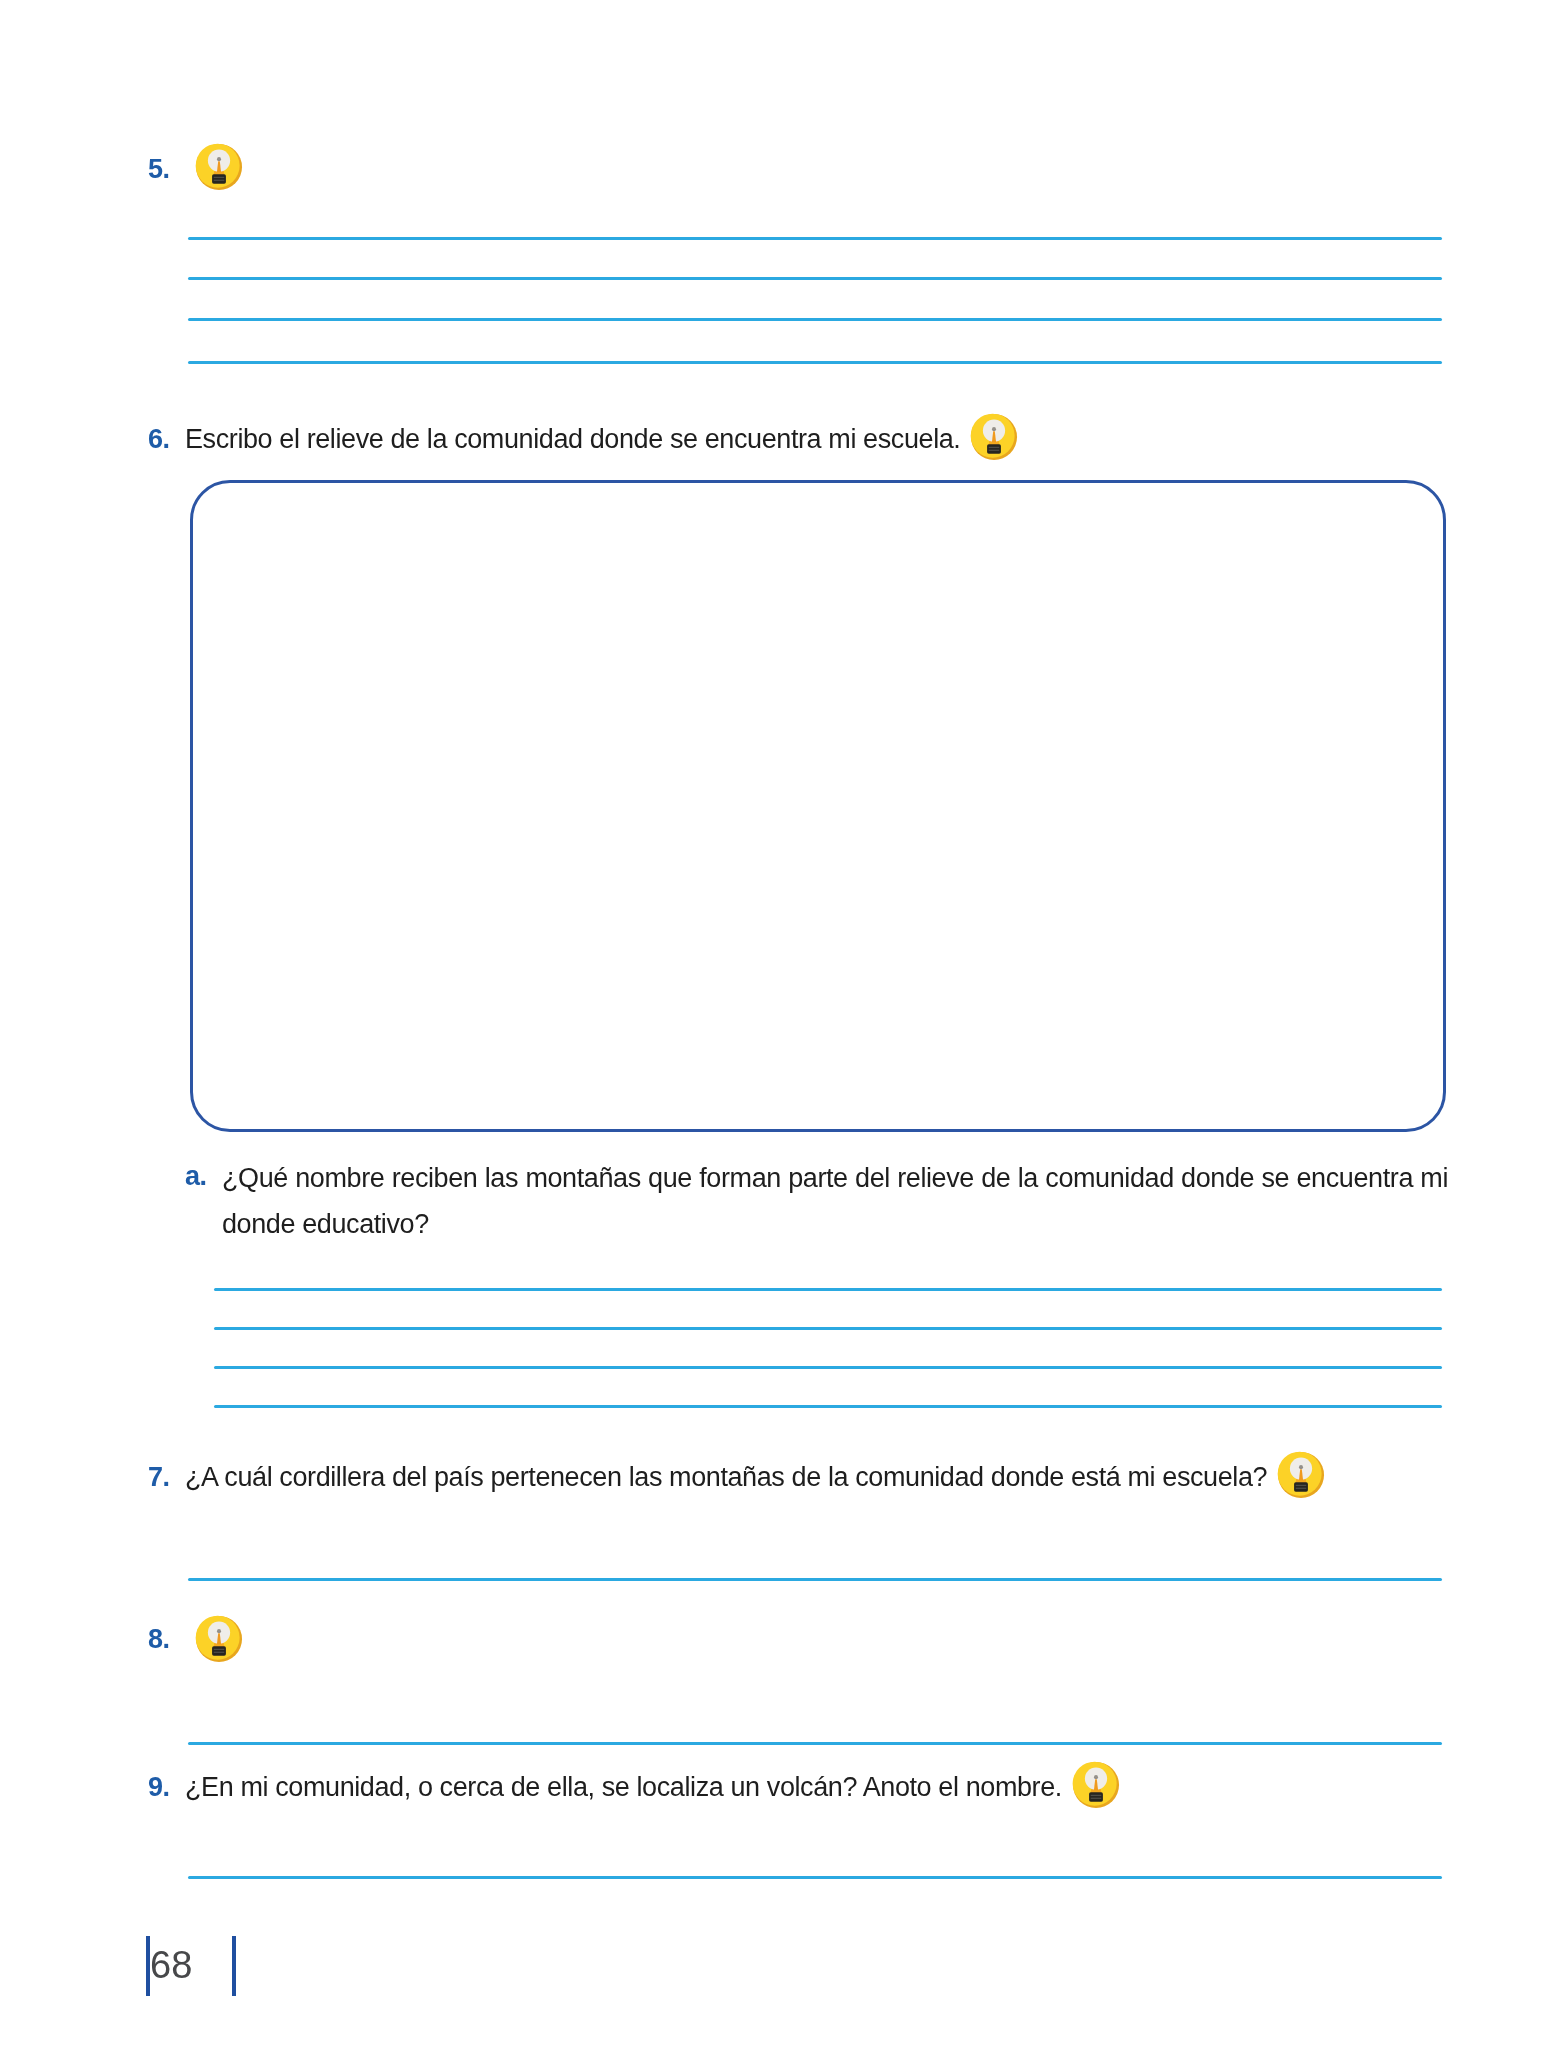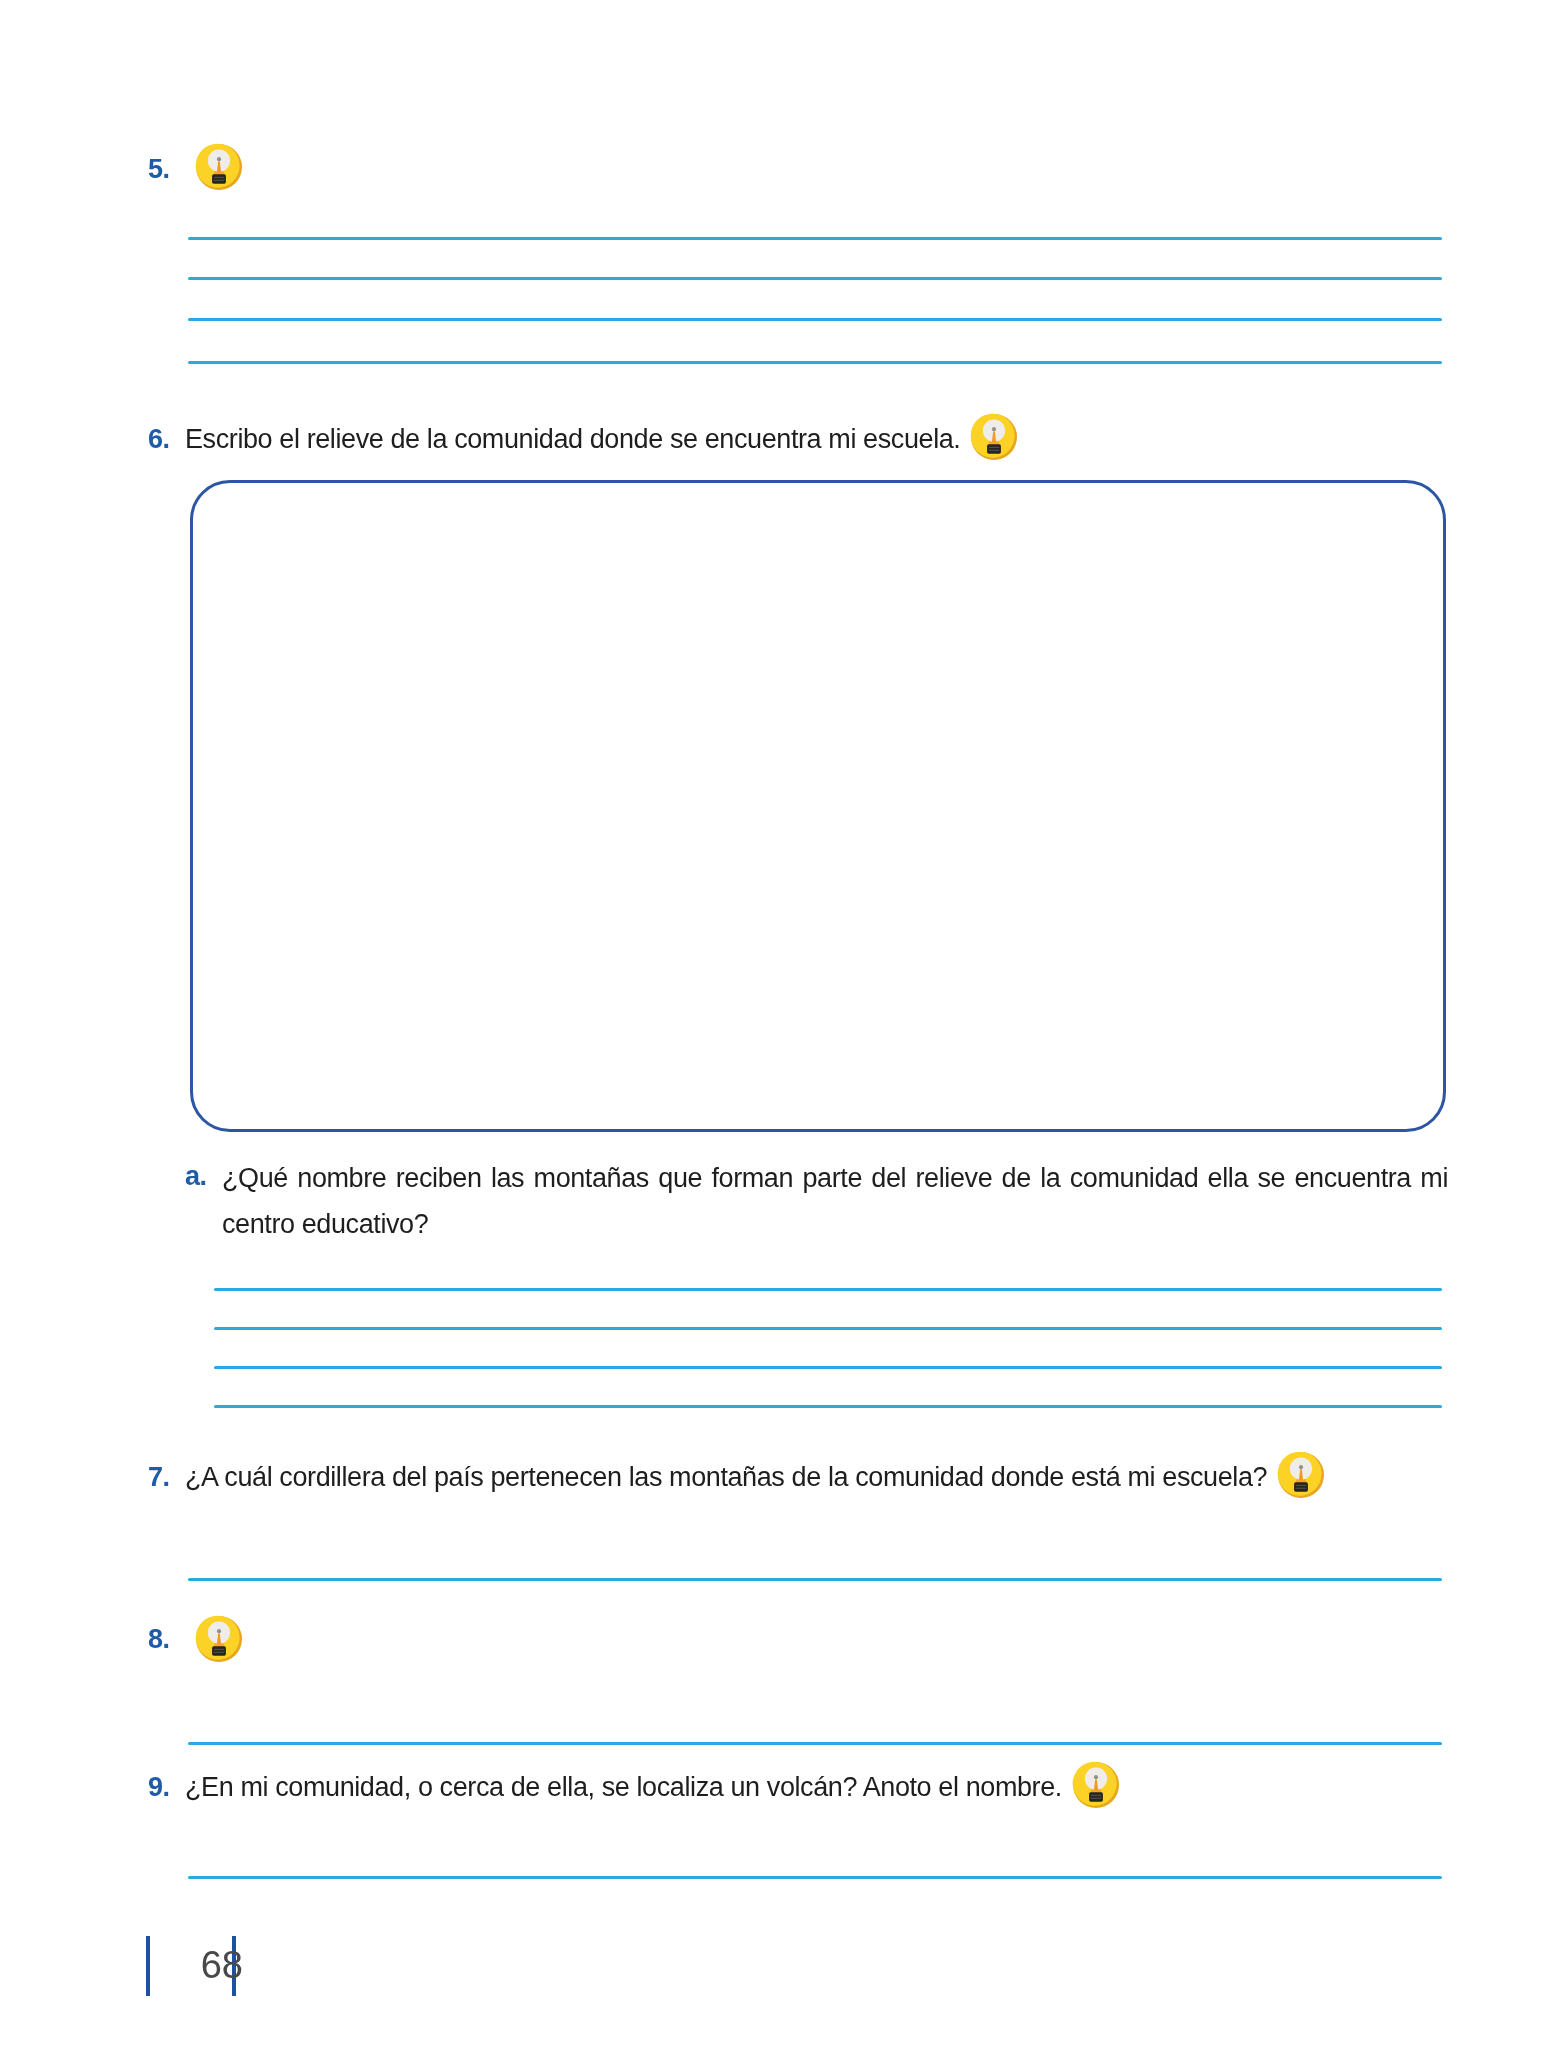--- a/index.html
+++ b/index.html
@@ -54,21 +54,21 @@
   .footer-bar{
     position:absolute;
     width:4px;height:60px;
     top:1936px;
     background:#1f4fa0;
   }
   .page-number{
     position:absolute;
     left:150px;top:1944px;
     width:93px;
-    text-align:right;
+    text-align:left;
     font-size:38px;
     color:#47484a;
   }
   .unit-label{
     position:absolute;
     left:258px;top:1954px;
     font-size:24px;
     font-weight:bold;
     color:#3e4651;
     letter-spacing:-0.2px;
@@ -110,21 +110,21 @@
             <rect x="17.8" y="32.5" width="14.4" height="10" rx="1.8" fill="#262521"></rect>
             <rect x="19.5" y="35.2" width="11" height="1.3" fill="#4D4C47"></rect>
             <rect x="19.5" y="38.2" width="11" height="1.3" fill="#4D4C47"></rect>
           </svg></span></span>
   </div>
 
   <div class="draw-box"></div>
 
   <div class="q-row" style="left:185px;top:1155px;width:1263px;">
     <span class="q-num">a.</span>
-    <span class="q-text justify">¿Qué nombre reciben las montañas que forman parte del relieve de la comunidad ella se encuentra mi centro educativo?</span>
+    <span class="q-text justify">¿Qué nombre reciben las montañas que forman parte del relieve de la comunidad donde se encuentra mi donde educativo?</span>
   </div>
   <div class="ans-line" style="left:214px;top:1288px;width:1228px;"></div>
   <div class="ans-line" style="left:214px;top:1327px;width:1228px;"></div>
   <div class="ans-line" style="left:214px;top:1366px;width:1228px;"></div>
   <div class="ans-line" style="left:214px;top:1405px;width:1228px;"></div>
 
   <div class="q-row" style="left:148px;top:1456px;width:1330px;">
     <span class="q-num">7.</span>
     <span class="q-text nowrap"><span>¿A cuál cordillera del país pertenecen las montañas de la comunidad donde está mi escuela?</span><span class="hint"><svg width="48" height="48" viewBox="0 0 50 50">
             <circle cx="25" cy="25" r="24" fill="#E8A61E"></circle>

